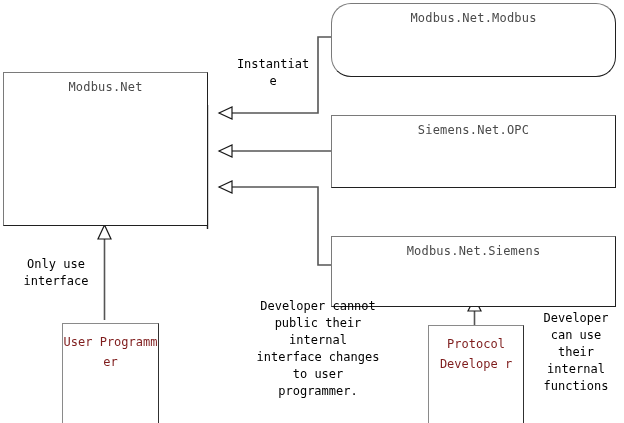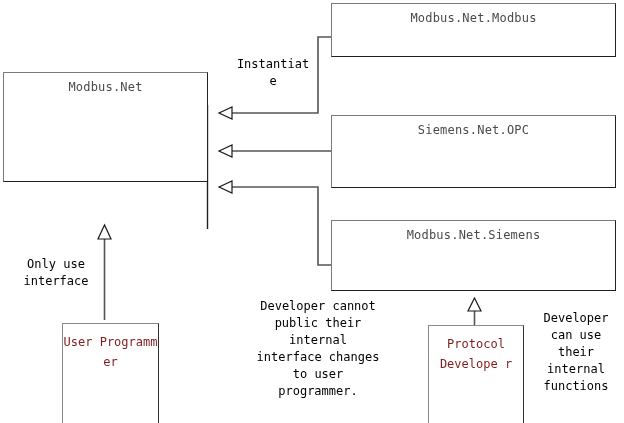--- a/index.html
+++ b/index.html
@@ -90,33 +90,33 @@
     <path d="M 331 265 L 318 265 L 318 187 L 219 187" fill="none" stroke="#555555" stroke-width="1.6"></path>
     <polygon points="219,187 232,181 232,193" fill="#ffffff" stroke="#1a1a1a" stroke-width="1.2"></polygon>
 
     <line x1="104.5" y1="320" x2="104.5" y2="238" stroke="#555555" stroke-width="1.6"></line>
     <polygon points="104.5,225 98,239 111,239" fill="#ffffff" stroke="#1a1a1a" stroke-width="1.2"></polygon>
 
     <line x1="474.5" y1="325" x2="474.5" y2="310" stroke="#555555" stroke-width="1.6"></line>
     <polygon points="474.5,298 468,311 481,311" fill="#ffffff" stroke="#1a1a1a" stroke-width="1.2"></polygon>
   </svg>
 
-  <div class="uml-box" style="left:3px; top:72px; width:205px; height:110px;">
+  <div class="uml-box" style="left:3px; top:72px; width:205px; height:154px;">
     <div class="box-title">Modbus.Net</div>
   </div>
 
-  <div class="uml-box" style="left:331px; top:3px; width:285px; height:54px;">
+  <div class="uml-box" style="left:331px; top:3px; width:285px; height:74px;border-radius:20px;">
     <div class="box-title">Modbus.Net.Modbus</div>
   </div>
 
   <div class="uml-box" style="left:331px; top:115px; width:285px; height:73px;">
     <div class="box-title">Siemens.Net.OPC</div>
   </div>
 
-  <div class="uml-box" style="left:331px; top:220px; width:285px; height:71px;">
+  <div class="uml-box" style="left:331px; top:236px; width:285px; height:71px;">
     <div class="box-title">Modbus.Net.Siemens</div>
   </div>
 
   <div class="actor-box" style="left:62px; top:323px; width:97px; height:112px;">
     <div class="box-title">User
 Programm
 er</div>
   </div>
 
   <div class="actor-box" style="left:428px; top:325px; width:96px; height:110px;">

